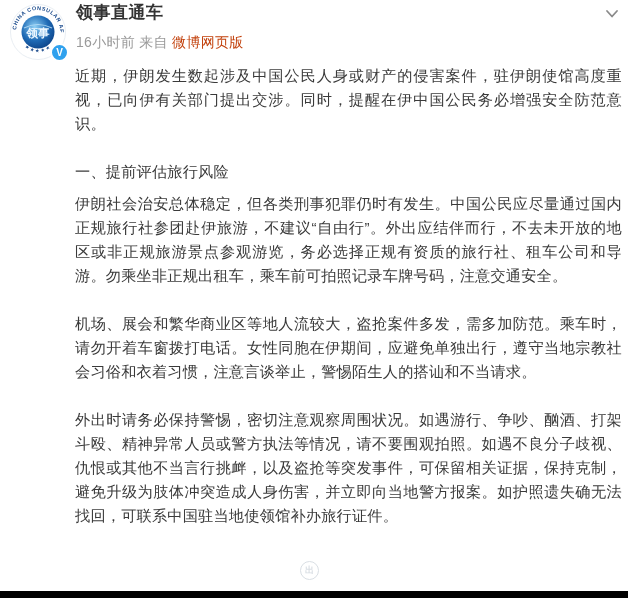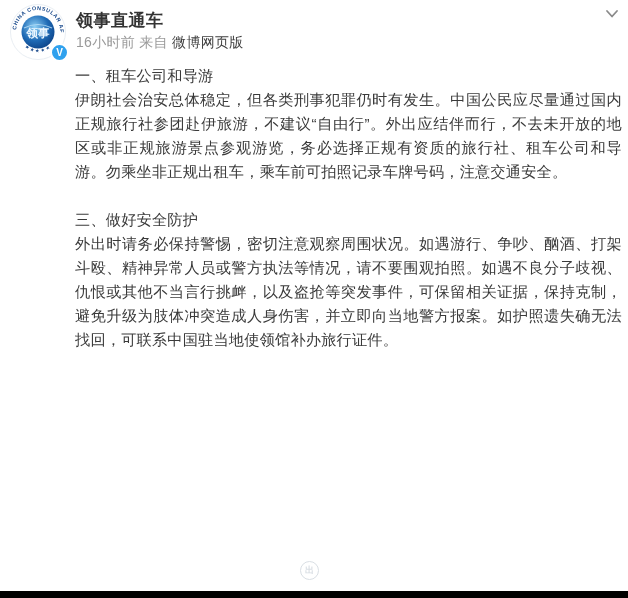--- a/index.html
+++ b/index.html
@@ -17,43 +17,43 @@
   .avatar-svg{display:block;}
   .v-badge{
     position:absolute;right:-3px;bottom:-2px;
     width:15px;height:15px;border-radius:50%;
     background:#2fa1ee;border:2px solid #ffffff;
     color:#ffffff;font-size:10px;font-weight:bold;
     display:flex;align-items:center;justify-content:center;
     line-height:1;
   }
   .author-name{
-    position:absolute;left:76px;top:9px;
+    position:absolute;left:76px;top:1px;
     font-size:17px;font-weight:bold;color:#333333;
     letter-spacing:.5px;cursor:pointer;
   }
   .post-meta{
     position:absolute;left:76px;top:34px;
     font-size:14px;color:#9a9a9a;letter-spacing:.3px;
   }
-  .post-meta .src{color:#404040;text-decoration:none;cursor:pointer;}
+  .post-meta .src{color:#c2410c;text-decoration:none;cursor:pointer;}
   .chevron{
     position:absolute;right:8px;top:8px;width:16px;height:12px;
     cursor:pointer;
   }
   
   .post-content{
     padding:2px 6px 0 75px;
     font-size:15.2px;line-height:24px;color:#3a3a3a;
     letter-spacing:.2px;
     text-align:justify;
   }
   .block{margin:0 0 24px 0;}
   .sec-heading{margin:0;}
-  .sec-body{margin:0 0 24px 0;}
+  .sec-body{margin:8px 0 24px 0;}
   .title-line{margin:0 0 24px 0;}
   
   .watermark{
     position:absolute;left:300px;top:561px;
     display:flex;align-items:center;gap:4px;
     color:#ccd3da;opacity:.75;
     font-size:19px;font-weight:bold;letter-spacing:2px;
     pointer-events:none;white-space:nowrap;
   }
   .wm-logo{
@@ -106,26 +106,27 @@
       <span>来自</span>
       <span class="src">微博网页版</span>
     </div>
 
     <svg class="chevron" viewBox="0 0 16 12">
       <polyline points="3,3 8,8.5 13,3" fill="none" stroke="#8a8a8a" stroke-width="1.8" stroke-linecap="round" stroke-linejoin="round"></polyline>
     </svg>
   </div>
 
   <div class="post-content">
+    <p class="block">近期，伊朗发生数起涉及中国公民人身或财产的侵害案件，驻伊朗使馆高度重视，已向伊有关部门提出交涉。同时，提醒在伊中国公民务必增强安全防范意识。</p>
 
-    <p class="sec-heading">一、租车公司和导游</p>
+    <p class="sec-heading">一、提前评估旅行风险</p>
     <p class="sec-body">伊朗社会治安总体稳定，但各类刑事犯罪仍时有发生。中国公民应尽量通过国内正规旅行社参团赴伊旅游，不建议“自由行”。外出应结伴而行，不去未开放的地区或非正规旅游景点参观游览，务必选择正规有资质的旅行社、租车公司和导游。勿乘坐非正规出租车，乘车前可拍照记录车牌号码，注意交通安全。</p>
 
+    <p class="sec-body">机场、展会和繁华商业区等地人流较大，盗抢案件多发，需多加防范。乘车时，请勿开着车窗拨打电话。女性同胞在伊期间，应避免单独出行，遵守当地宗教社会习俗和衣着习惯，注意言谈举止，警惕陌生人的搭讪和不当请求。</p>
 
-    <p class="sec-heading">三、做好安全防护</p>
     <p class="sec-body">外出时请务必保持警惕，密切注意观察周围状况。如遇游行、争吵、酗酒、打架斗殴、精神异常人员或警方执法等情况，请不要围观拍照。如遇不良分子歧视、仇恨或其他不当言行挑衅，以及盗抢等突发事件，可保留相关证据，保持克制，避免升级为肢体冲突造成人身伤害，并立即向当地警方报案。如护照遗失确无法找回，可联系中国驻当地使领馆补办旅行证件。</p>
   </div>
 
   <div class="watermark">
     <span class="wm-logo">出</span>
   </div>
 
   <div class="bottom-bar"></div>
 
 </div>

